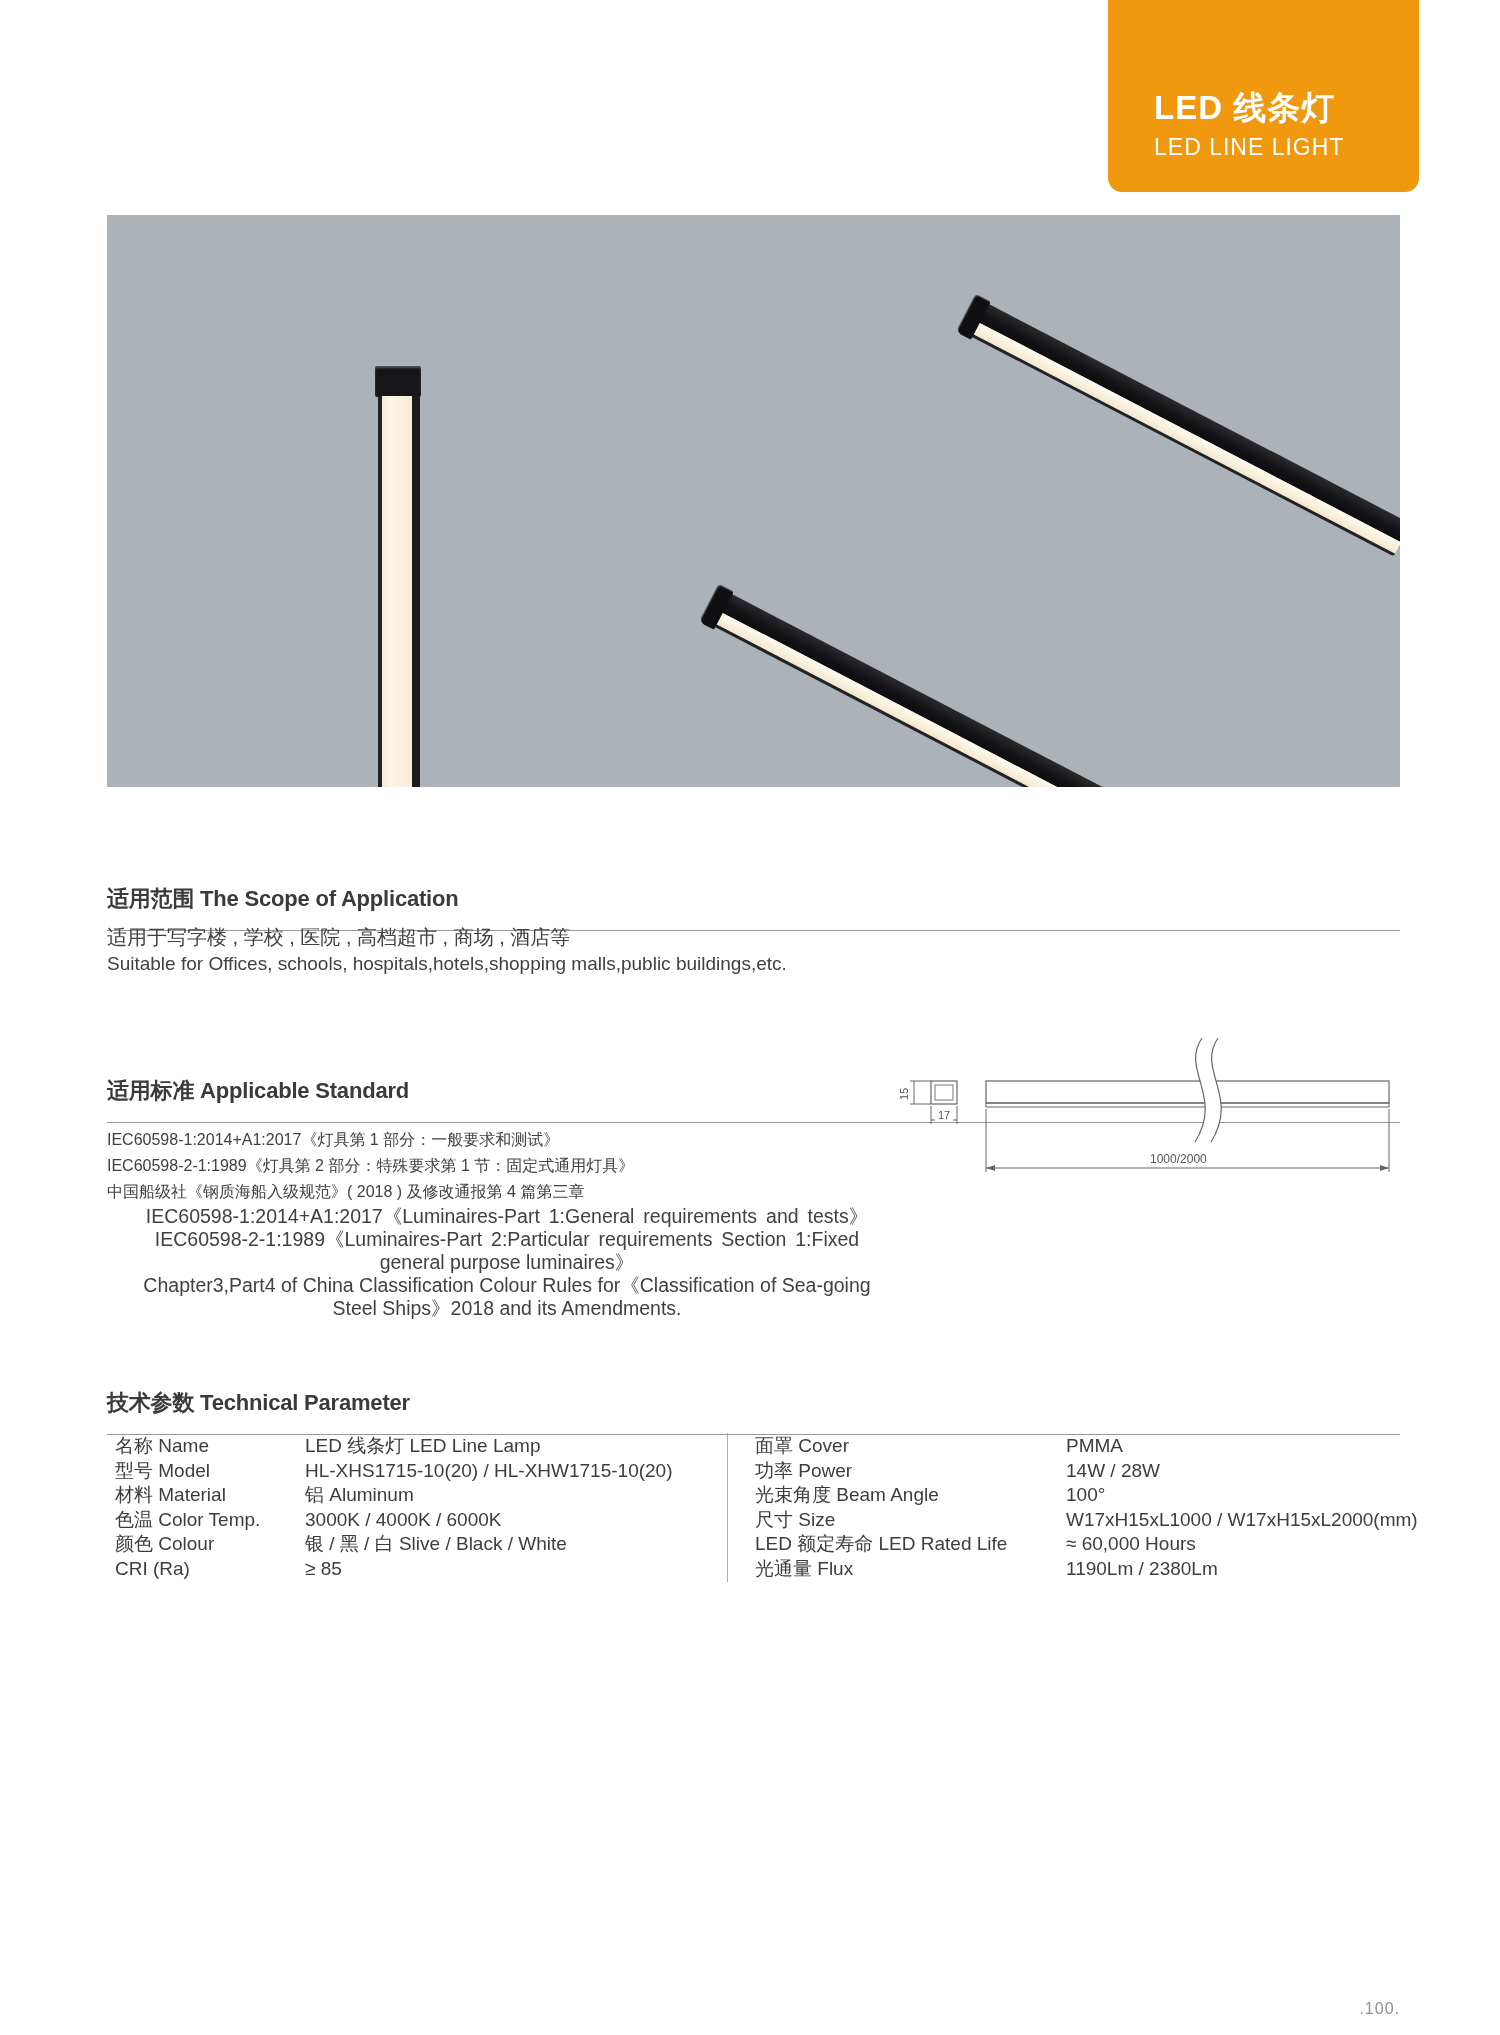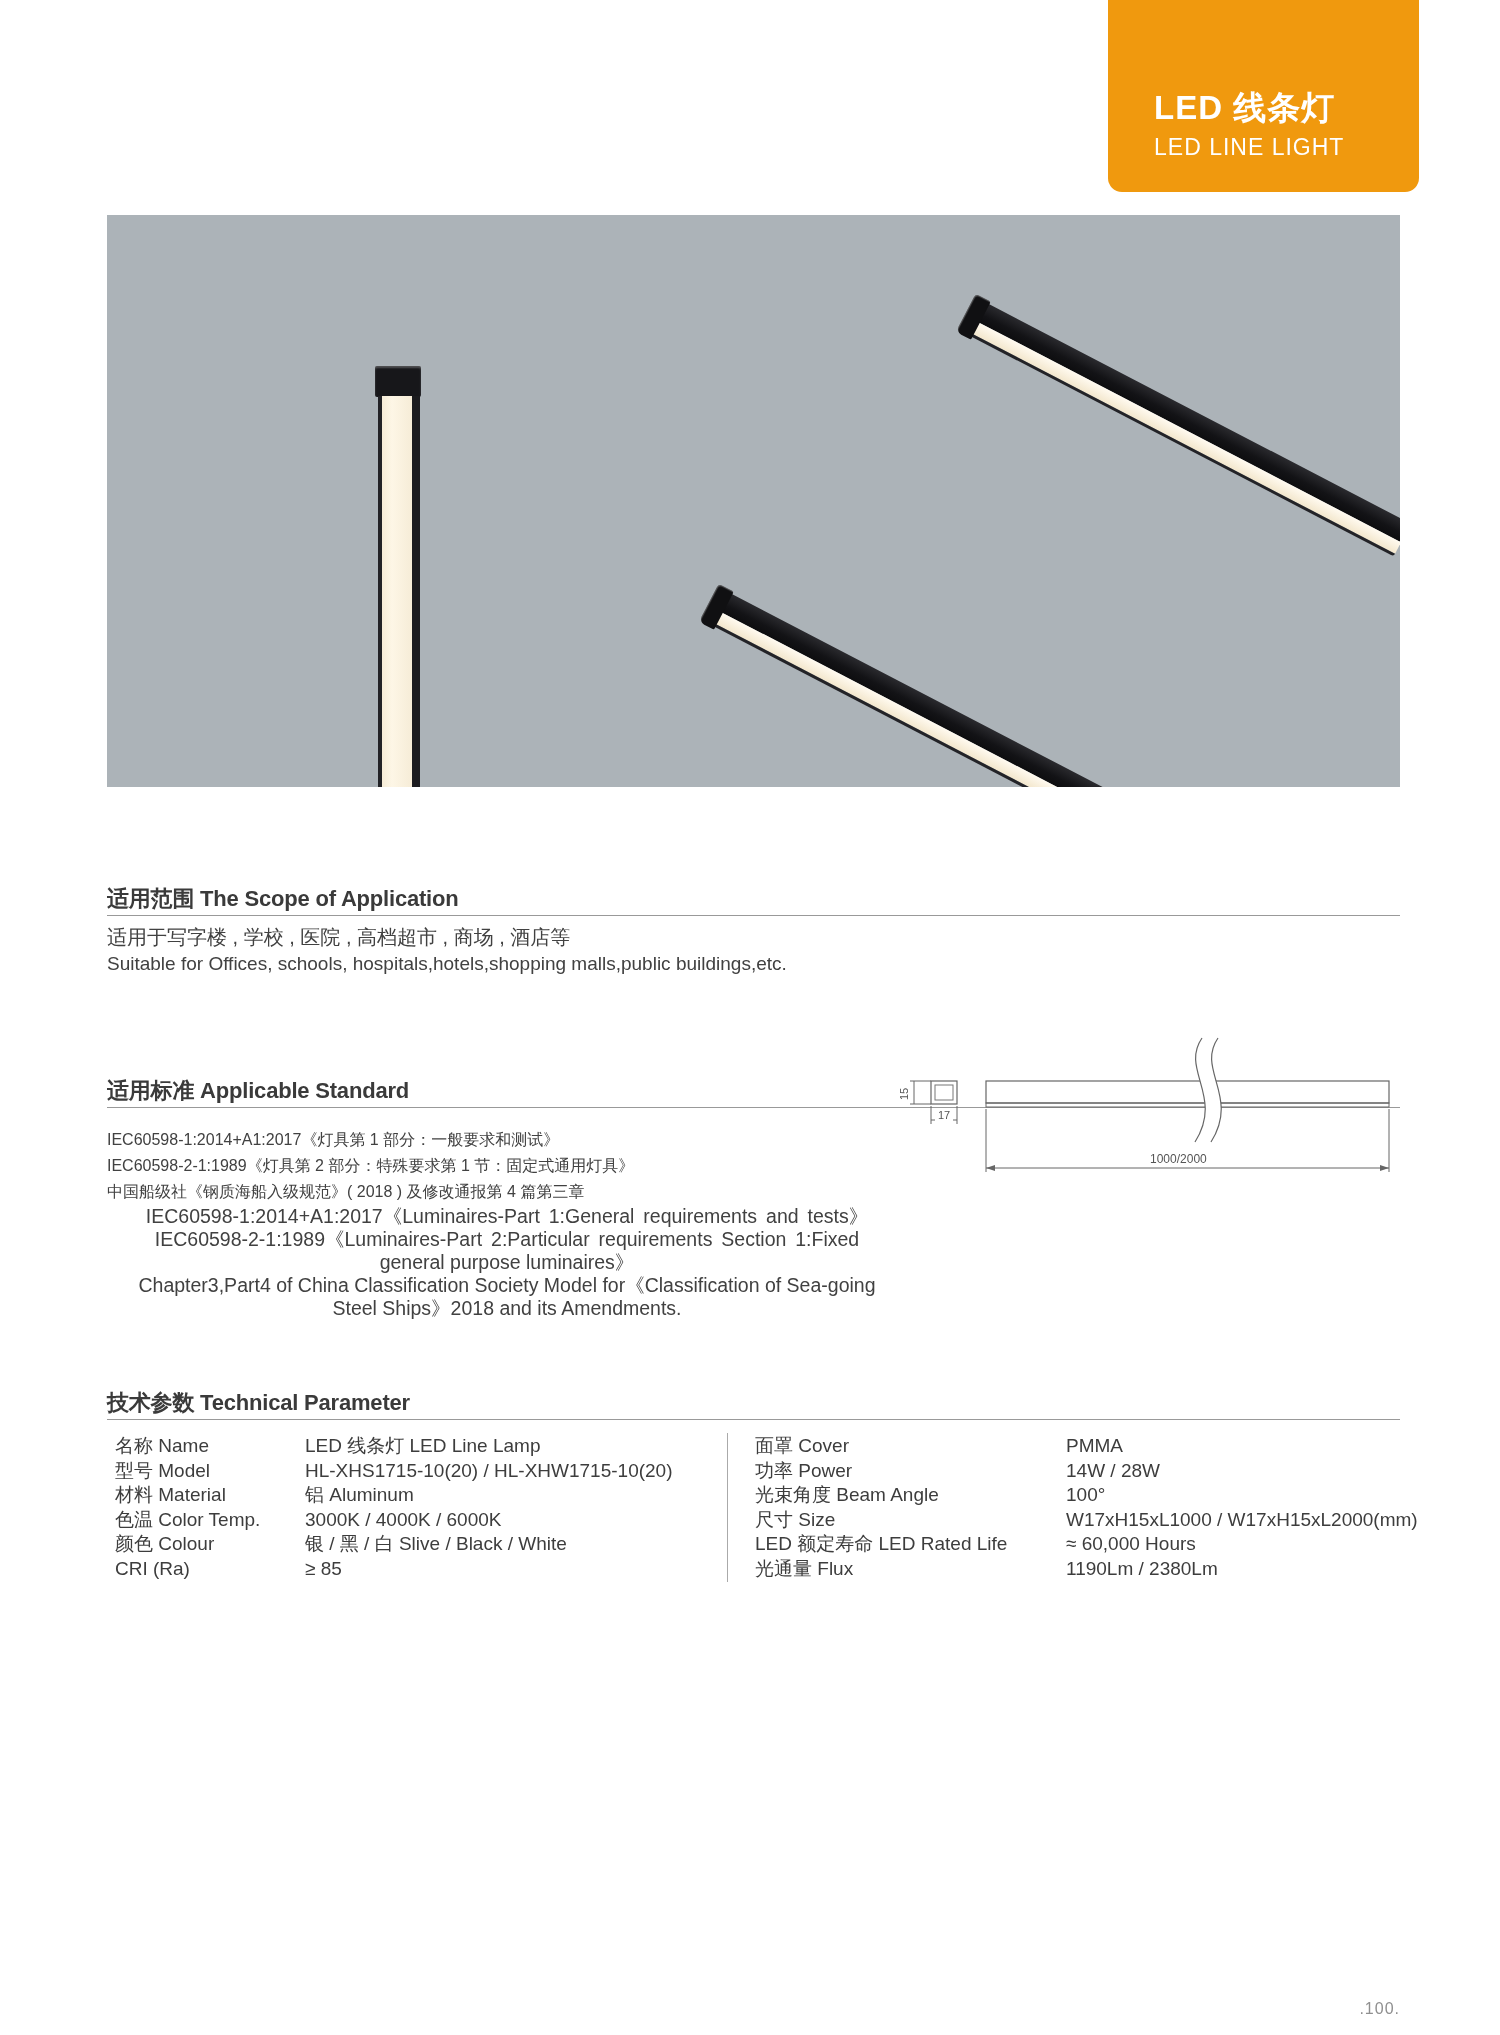--- a/index.html
+++ b/index.html
@@ -28,21 +28,21 @@
   .dbar .ridge{height:21px;background:linear-gradient(to bottom,#2a2a2e,#131316 60%,#0d0d0f);
                border-radius:0 3px 3px 0;}
   .dbar .glow{height:13px;background:linear-gradient(to bottom,#fffaf0,#f3e7cd);}
   .dbar .under{height:3px;background:#232327;border-radius:0 0 3px 3px;}
   .dbar .cap{position:absolute;left:-12px;top:-3px;width:17px;height:43px;
              background:#101012;border-radius:4px 2px 2px 6px;
              box-shadow:inset 1px 1px 1px rgba(255,255,255,.3);}
 
   
   .heading{position:absolute;left:107px;width:1293px;font-size:22px;font-weight:bold;
-           color:#3A3A3A;letter-spacing:-0.2px;padding-bottom:1px;
+           color:#3A3A3A;letter-spacing:-0.2px;padding-bottom:16px;
            border-bottom:1px solid #999;white-space:nowrap;}
 
   .textline{position:absolute;left:107px;white-space:nowrap;}
   .scope-cn{top:924px;font-size:20px;color:#414141;}
   .scope-en{top:953px;font-size:19px;color:#414141;}
 
   
   .standards{position:absolute;left:107px;top:1127px;width:800px;}
   .standards .cn{font-size:16px;line-height:26px;color:#414141;white-space:nowrap;}
   .standards .en{font-size:19.5px;line-height:23px;color:#414141;white-space:nowrap;text-align:center;}
@@ -98,21 +98,21 @@
   <div class="textline scope-cn">适用于写字楼 , 学校 , 医院 , 高档超市 , 商场 , 酒店等</div>
 
   <div class="heading" style="top:1076px;">适用标准 Applicable Standard</div>
   <div class="standards">
     <div class="cn">IEC60598-1:2014+A1:2017《灯具第 1 部分：一般要求和测试》</div>
     <div class="cn">IEC60598-2-1:1989《灯具第 2 部分：特殊要求第 1 节：固定式通用灯具》</div>
     <div class="cn">中国船级社《钢质海船入级规范》( 2018 ) 及修改通报第 4 篇第三章</div>
     <div class="en jus">IEC60598-1:2014+A1:2017《Luminaires-Part 1:General requirements and tests》</div>
     <div class="en jus">IEC60598-2-1:1989《Luminaires-Part 2:Particular requirements Section 1:Fixed</div>
     <div class="en">general purpose luminaires》</div>
-    <div class="en">Chapter3,Part4 of China Classification Society Model for《Classification of Sea-going</div>
+    <div class="en">Chapter3,Part4 of China Classification Colour Rules for《Classification of Sea-going</div>
     <div class="en">Steel Ships》2018 and its Amendments.</div>
   </div>
 
   <svg class="drawing" width="500" height="160" viewBox="0 0 500 160">
 
     <rect x="31" y="51" width="26" height="23" fill="none" stroke="#666" stroke-width="1.2"></rect>
     <rect x="35" y="55" width="18" height="15" fill="none" stroke="#777" stroke-width="1"></rect>
 
     <line x1="31" y1="51" x2="10" y2="51" stroke="#666" stroke-width="1"></line>
     <line x1="31" y1="74" x2="10" y2="74" stroke="#666" stroke-width="1"></line>

